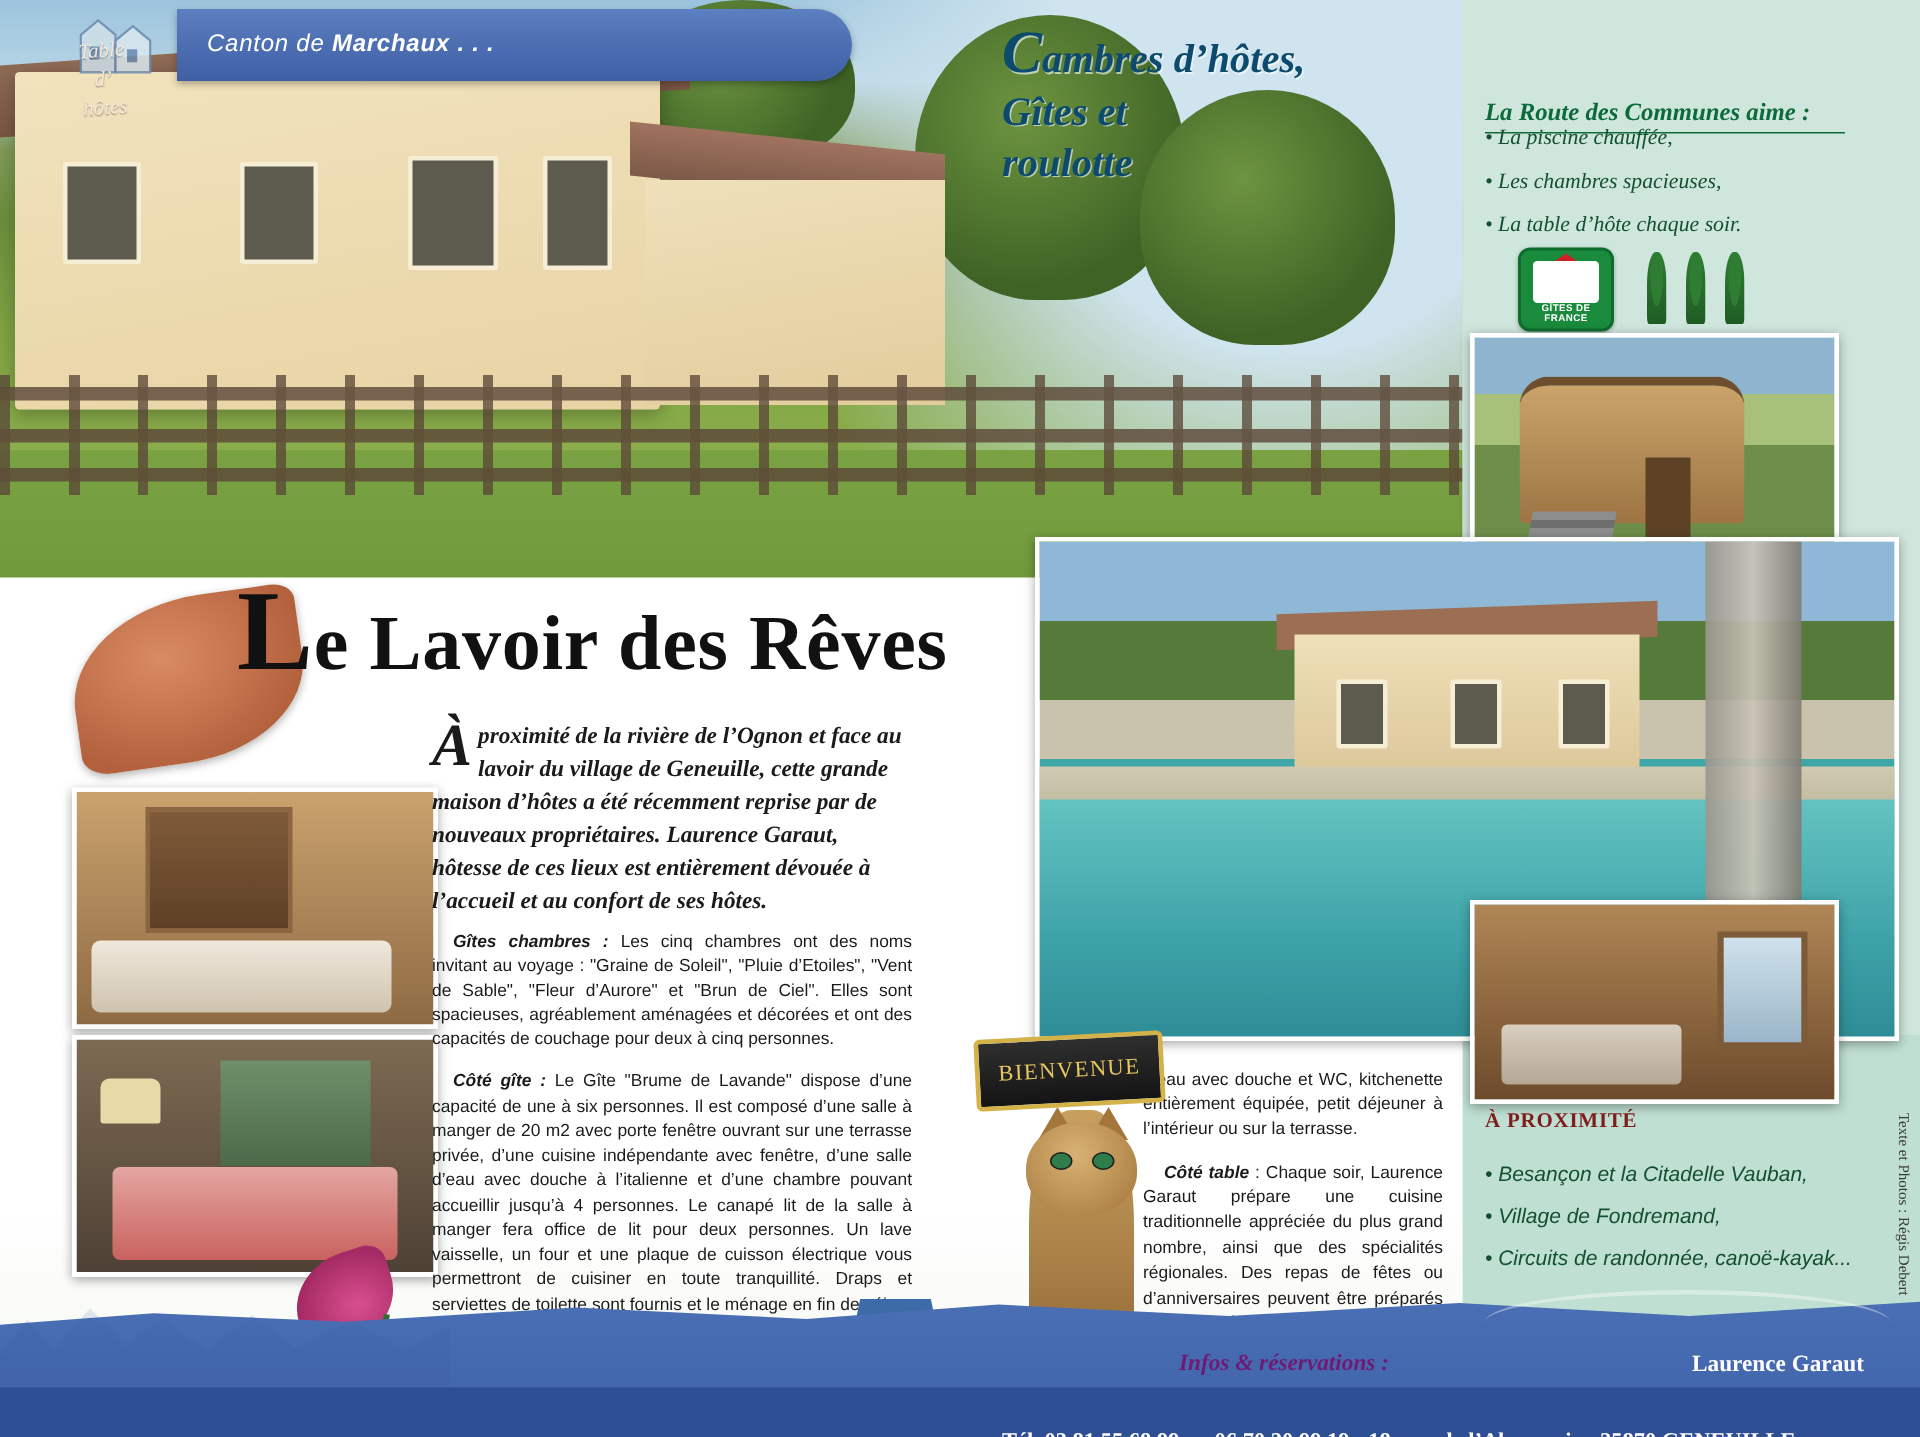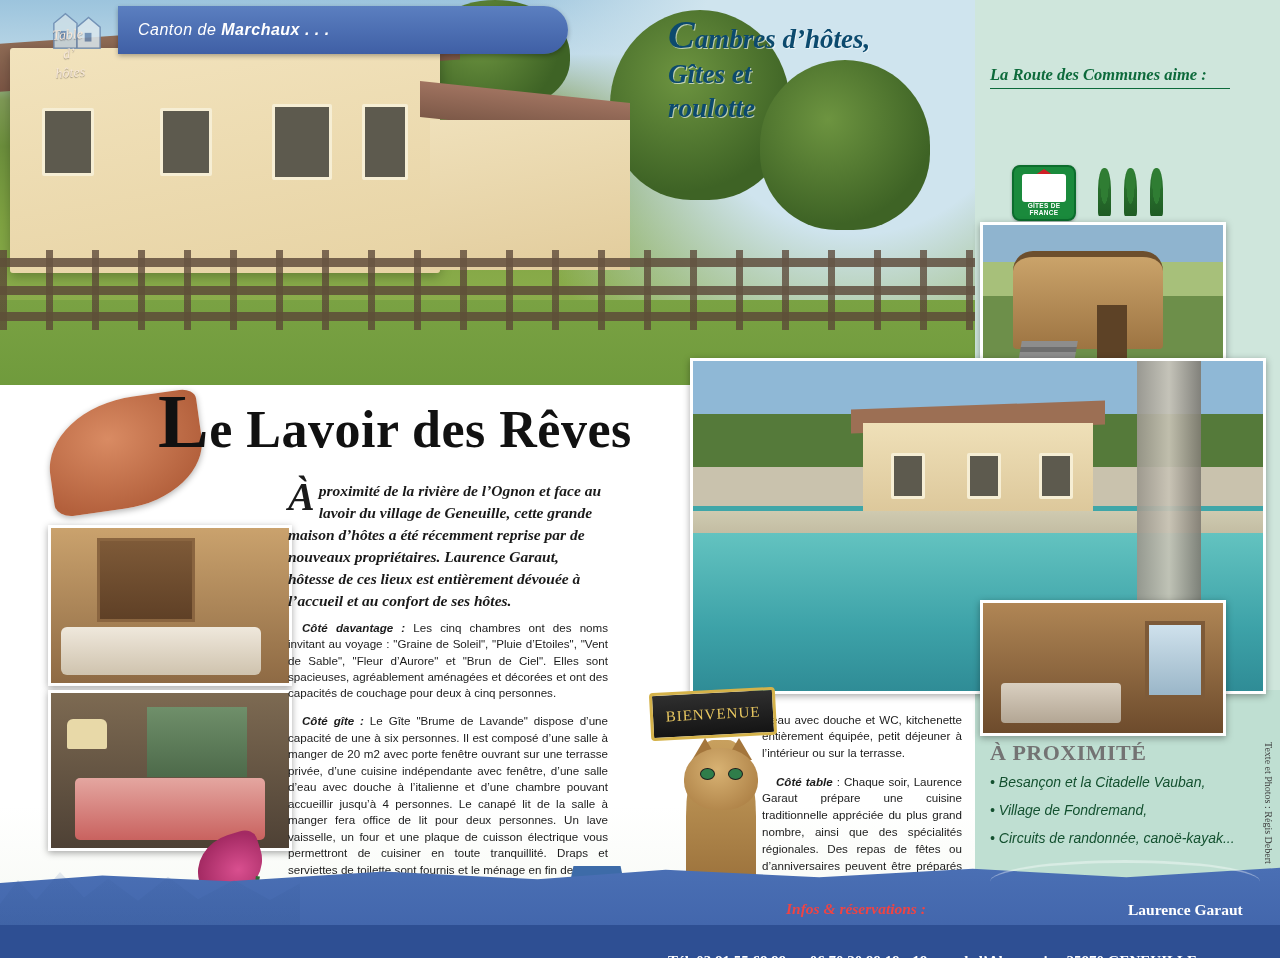--- a/index.html
+++ b/index.html
@@ -395,24 +395,24 @@
     clip-path: polygon(12% 0, 88% 0, 100% 100%, 0 100%);
   }
   .lamp-stem {
     position: absolute; left: 594px; top: 900px; width: 5px; height: 34px;
     background: #3d6ba8;
   }
 
   
   .prox-title {
     position: absolute; left: 990px; top: 740px;
-    color: #737373;
-    font-family: "Liberation Serif", serif;
-    font-weight: bold;
-    font-size: 22px;
+    color: #7f1d1d;
+    font-family: "Liberation Serif", serif;
+    font-weight: bold;
+    font-size: 14px;
     letter-spacing: .5px;
   }
   .prox-list {
     position: absolute; left: 990px; top: 768px; width: 265px;
     color: #13502f;
     font-family: Liberation Sans, sans-serif;
     font-style: italic;
     font-size: 14px;
     line-height: 2.0;
   }
@@ -444,21 +444,21 @@
   .footer-right {
     position: absolute; left: 668px; top: 932px;
     color: #ffffff;
     font-family: "Liberation Serif", serif;
     font-size: 15px;
     font-weight: bold;
     margin-top: 21px;
   }
   .infos {
     position: absolute; left: 786px; top: 900px;
-    color: #ef4444;
+    color: #701a75;
     font-family: "Liberation Serif", serif;
     font-style: italic;
     font-weight: bold;
     font-size: 15.5px;
   }
   .owner {
     position: absolute; left: 1128px; top: 901px;
     color: #ffffff;
     font-family: "Liberation Serif", serif;
     font-weight: bold;
@@ -530,20 +530,25 @@
     <rect x="38" y="32" width="7" height="9" fill="#6c8ab0"></rect>
   </svg>
 
   <div class="green-title">
     <div><span class="drop">C</span><span>ambres d’hôtes,</span></div>
     <div>Gîtes et</div>
     <div>roulotte</div>
   </div>
 
   <div class="route-title">La Route des Communes aime :</div>
+  <div class="route-list">
+    <div>• La piscine chauffée,</div>
+    <div>• Les chambres spacieuses,</div>
+    <div>• La table d’hôte chaque soir.</div>
+  </div>
 
   <div class="gdf-logo">
     <div class="gdf-roof"></div>
     <div class="gdf-inner"></div>
     <div class="gdf-text">GÎTES DE FRANCE</div>
   </div>
   <div class="epi" style="left:1098px; top:168px;"></div>
   <div class="epi" style="left:1124px; top:168px;"></div>
   <div class="epi" style="left:1150px; top:168px;"></div>
 
@@ -590,21 +595,21 @@
 
   <div class="main-title">
     <span class="cap">L</span><span>e Lavoir des Rêves</span>
   </div>
 
   <div class="intro">
     <span class="dropcap">À</span><span> proximité de la rivière de l’Ognon et face au lavoir du village de Geneuille, cette grande maison d’hôtes a été récemment reprise par de nouveaux propriétaires. Laurence Garaut, hôtesse de ces lieux est entièrement dévouée à l’accueil et au confort de ses hôtes.</span>
   </div>
 
   <div class="col-a">
-    <p class="para"><span class="lead">Côté davantage : </span><span>Les cinq chambres ont des noms invitant au voyage : "Graine de Soleil", "Pluie d’Etoiles", "Vent de Sable", "Fleur d’Aurore" et "Brun de Ciel". Elles sont spacieuses, agréablement aménagées et décorées et ont des capacités de couchage pour deux à cinq personnes.</span></p>
+    <p class="para"><span class="lead">Gîtes chambres : </span><span>Les cinq chambres ont des noms invitant au voyage : "Graine de Soleil", "Pluie d’Etoiles", "Vent de Sable", "Fleur d’Aurore" et "Brun de Ciel". Elles sont spacieuses, agréablement aménagées et décorées et ont des capacités de couchage pour deux à cinq personnes.</span></p>
     <p class="para"><span class="lead">Côté gîte : </span><span>Le Gîte "Brume de Lavande" dispose d’une capacité de une à six personnes. Il est composé d’une salle à manger de 20 m2 avec porte fenêtre ouvrant sur une terrasse privée, d’une cuisine indépendante avec fenêtre, d’une salle d’eau avec douche à l’italienne et d’une chambre pouvant accueillir jusqu’à 4 personnes. Le canapé lit de la salle à manger fera office de lit pour deux personnes. Un lave vaisselle, un four et une plaque de cuisson électrique vous permettront de cuisiner en toute tranquillité. Draps et serviettes de toilette sont fournis et le ménage en fin de séjour est compris.»</span></p>
     <p class="para"><span class="lead">Côté roulotte : </span><span>Pour une nuit, un week-end ou davantage, l’hébergement dans la Roulotte est une excellente idée pour se dépayser sans se déplacer. La roulotte est en bois et elle est agencée de manière à bénéficier de tout le confort, avec une indépendance totale : salle</span></p>
   </div>
 
   <div class="col-b">
     <p class="para" style="text-indent:0">d’eau avec douche et WC, kitchenette entièrement équipée, petit déjeuner à l’intérieur ou sur la terrasse.</p>
     <p class="para"><span class="lead">Côté table</span><span> : Chaque soir, Laurence Garaut prépare une cuisine traditionnelle appréciée du plus grand nombre, ainsi que des spécialités régionales. Des repas de fêtes ou d’anniversaires peuvent être préparés sur demande.</span></p>
   </div>
 
   <div class="sign">

